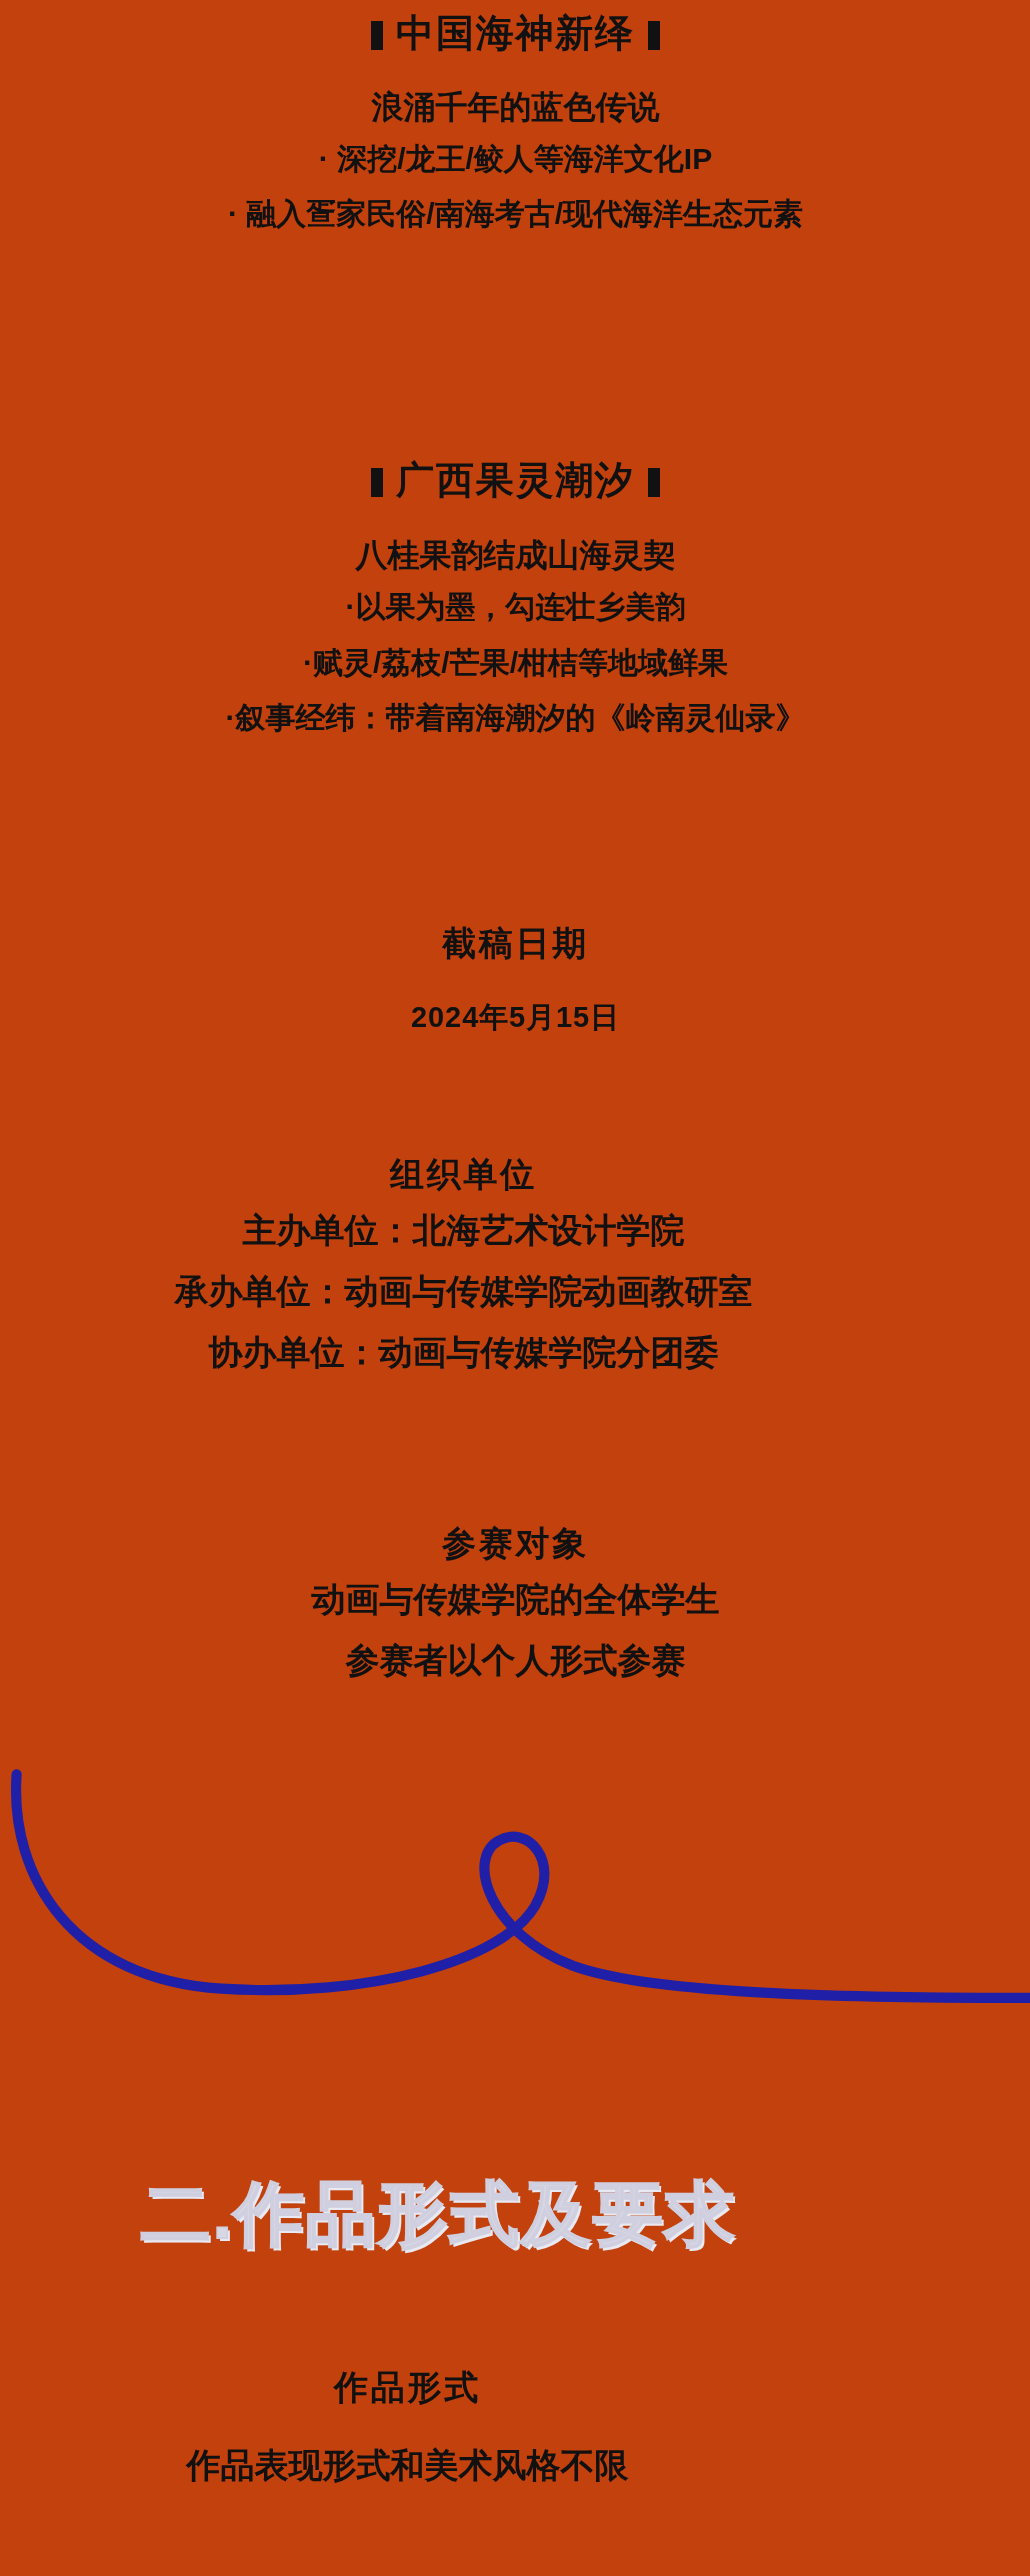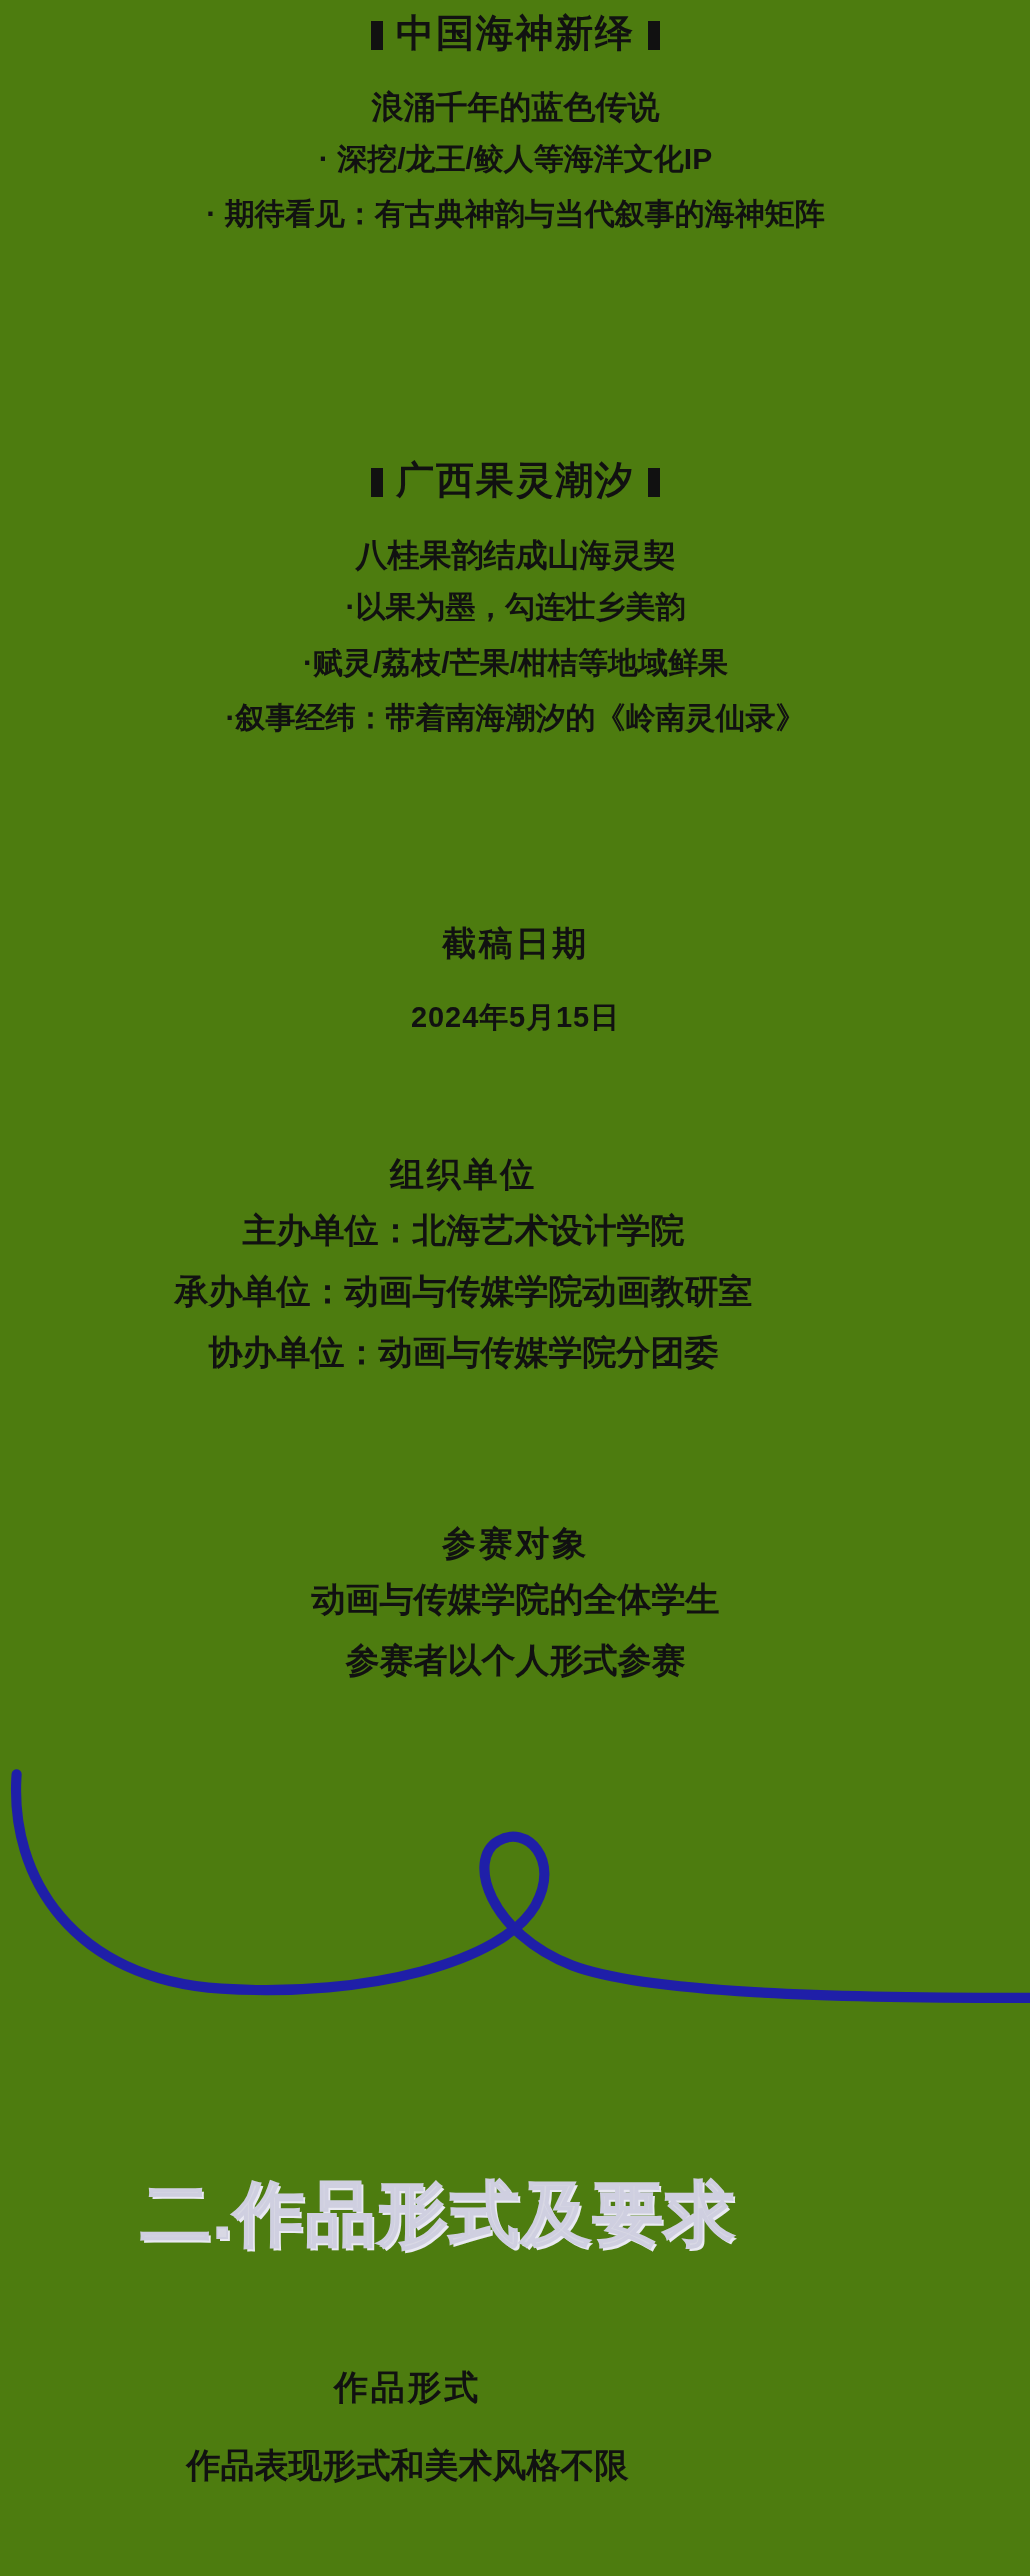--- a/index.html
+++ b/index.html
@@ -12,21 +12,21 @@
     height: 2576px;
     position: relative;
     overflow: hidden;
     font-family: "Liberation Sans", "DejaVu Sans", sans-serif;
     color: #1a1a1a;
   }
   .page {
     position: relative;
     width: 1031px;
     height: 2576px;
-    background: #4d7c0f;
+    background: #c2410c;
   }
 
   .section {
     text-align: center;
   }
 
   .sec-title {
     font-size: 38px;
     font-weight: bold;
     letter-spacing: 1.8px;
@@ -127,21 +127,21 @@
 <body>
 
 <div class="page">
 
   <div class="section" id="grp-haishen">
     <div class="sec-title">
       <span class="bar"></span><span>中国海神新绎</span><span class="bar"></span>
     </div>
     <p class="sec-sub">浪涌千年的蓝色传说</p>
     <p class="bullet-line">· 深挖/龙王/鲛人等海洋文化IP</p>
-    <p class="bullet-line">· 期待看见：有古典神韵与当代叙事的海神矩阵</p>
+    <p class="bullet-line">· 融入疍家民俗/南海考古/现代海洋生态元素</p>
   </div>
 
   <div class="section" id="grp-chaoxi">
     <div class="sec-title">
       <span class="bar"></span><span>广西果灵潮汐</span><span class="bar"></span>
     </div>
     <p class="sec-sub">八桂果韵结成山海灵契</p>
     <p class="bullet-line">·以果为墨，勾连壮乡美韵</p>
     <p class="bullet-line">·赋灵/荔枝/芒果/柑桔等地域鲜果</p>
     <p class="bullet-line">·叙事经纬：带着南海潮汐的《岭南灵仙录》</p>

